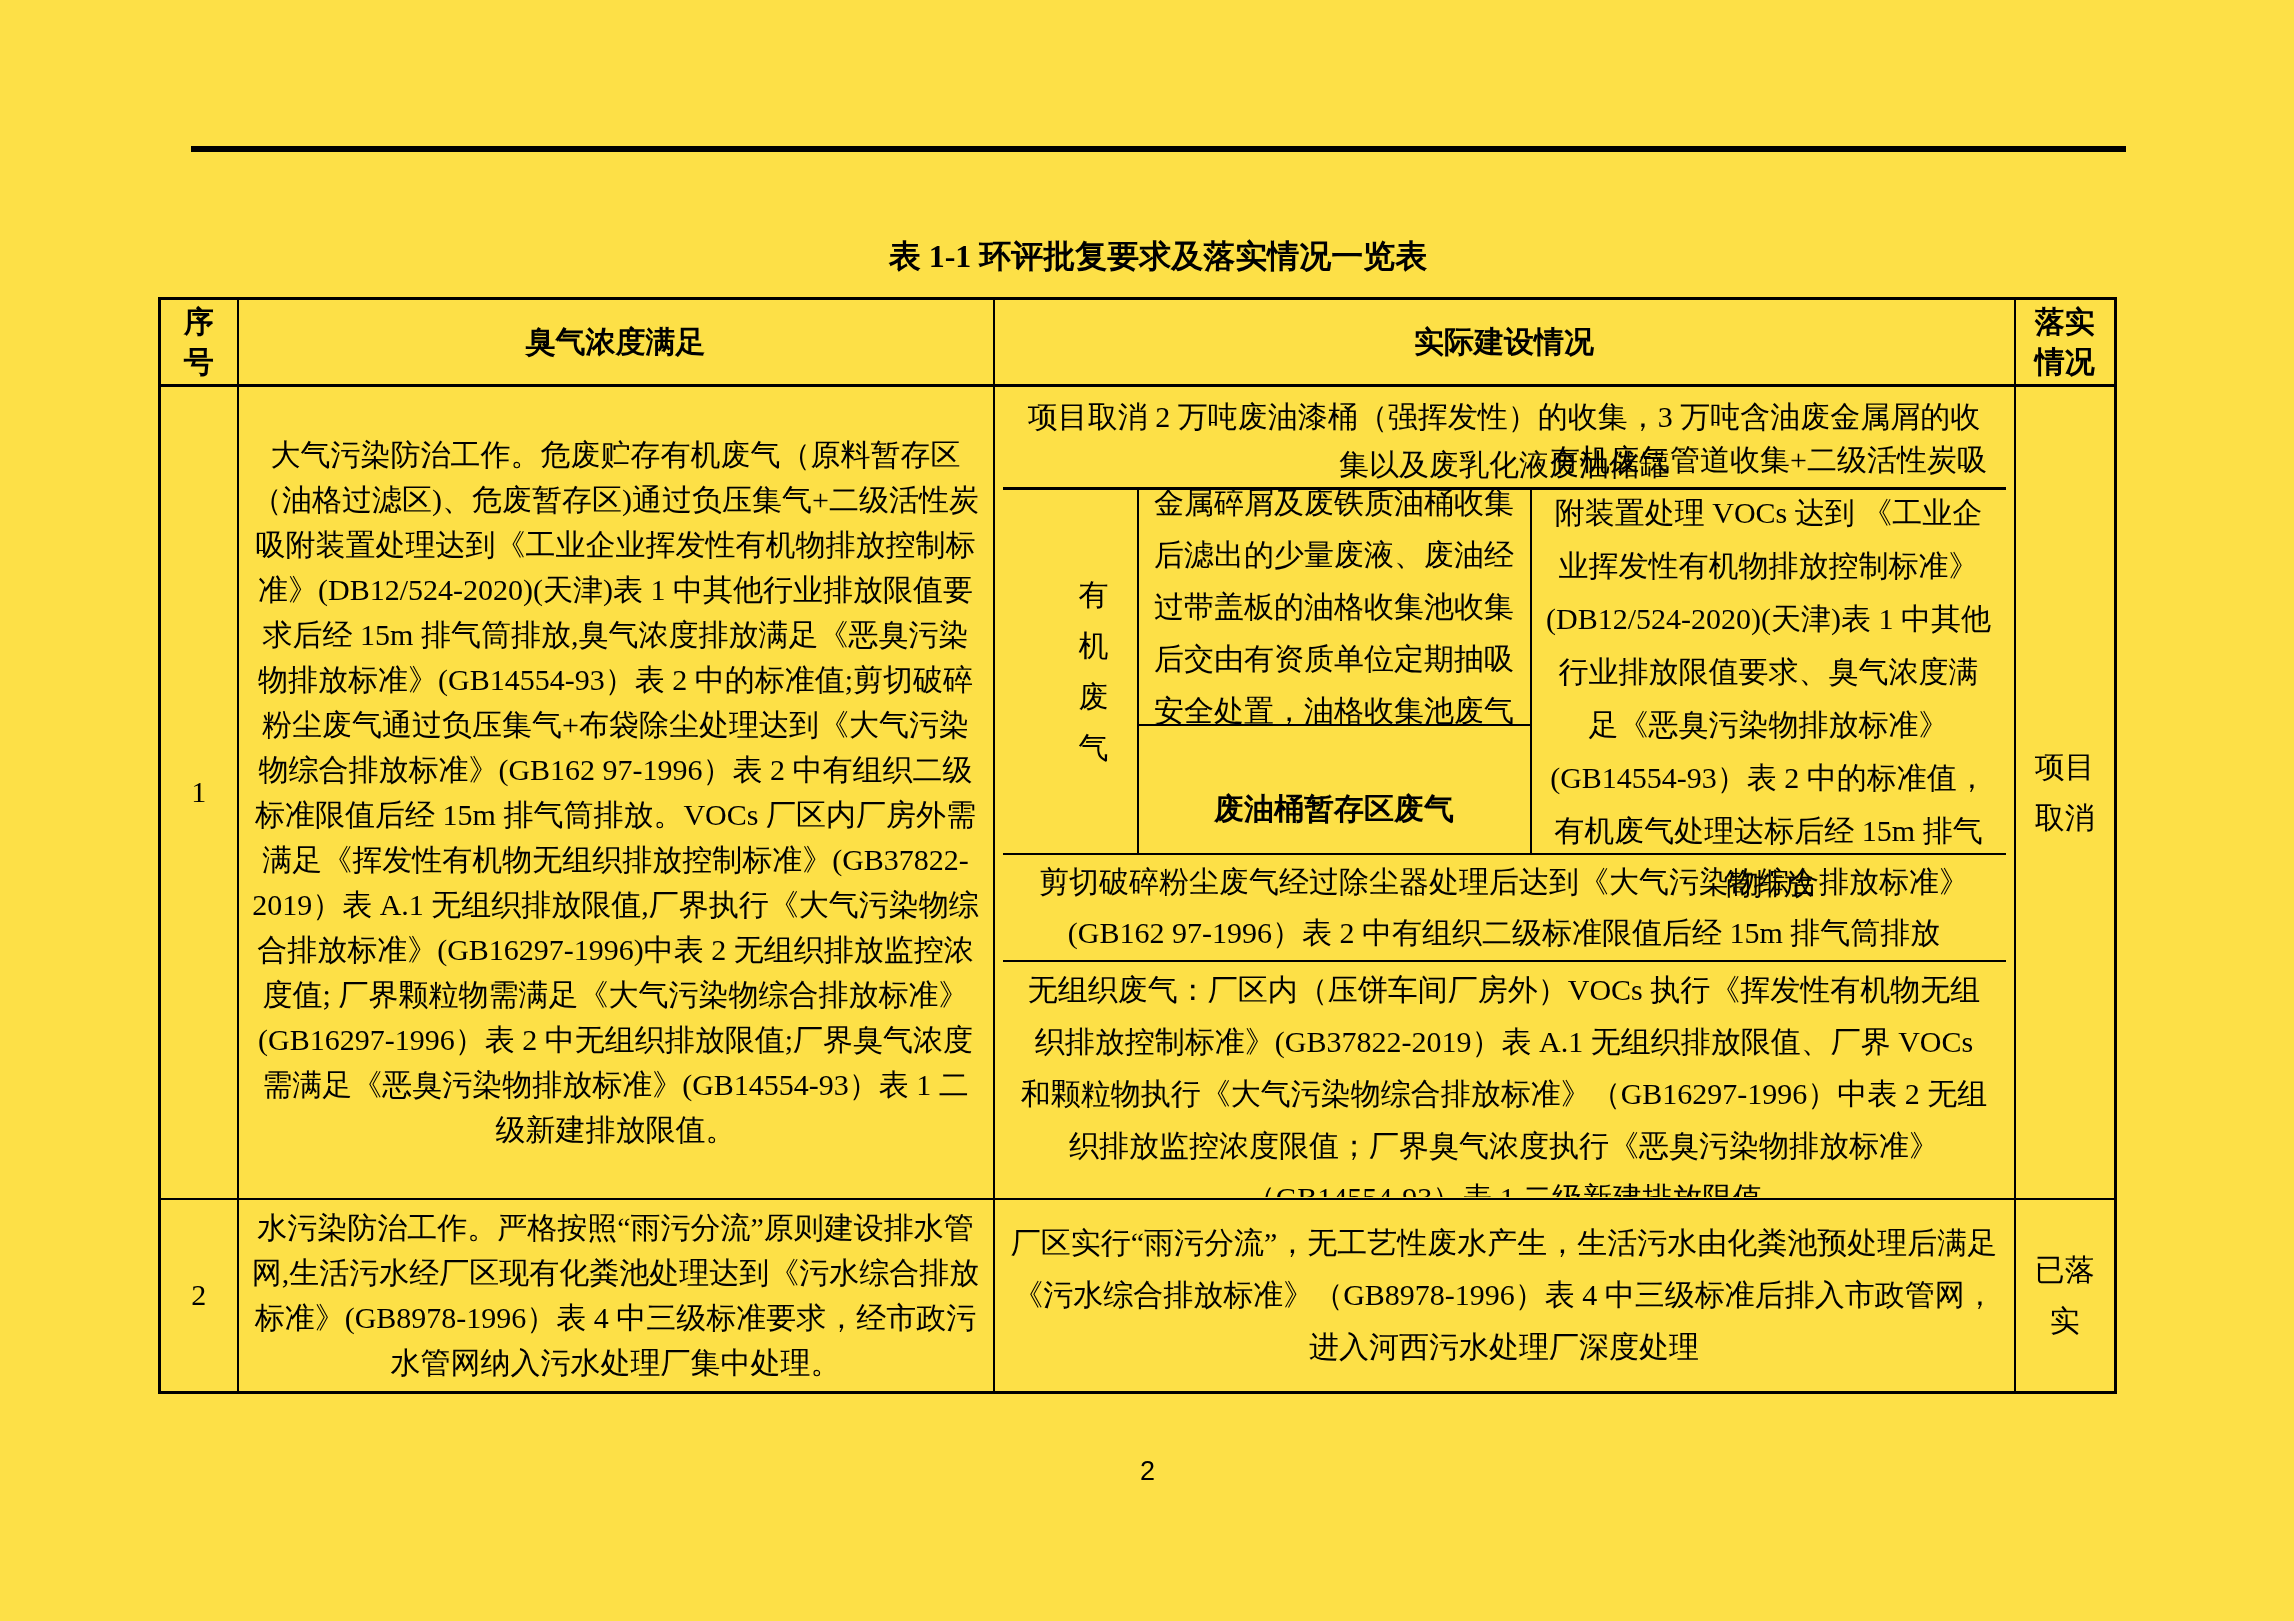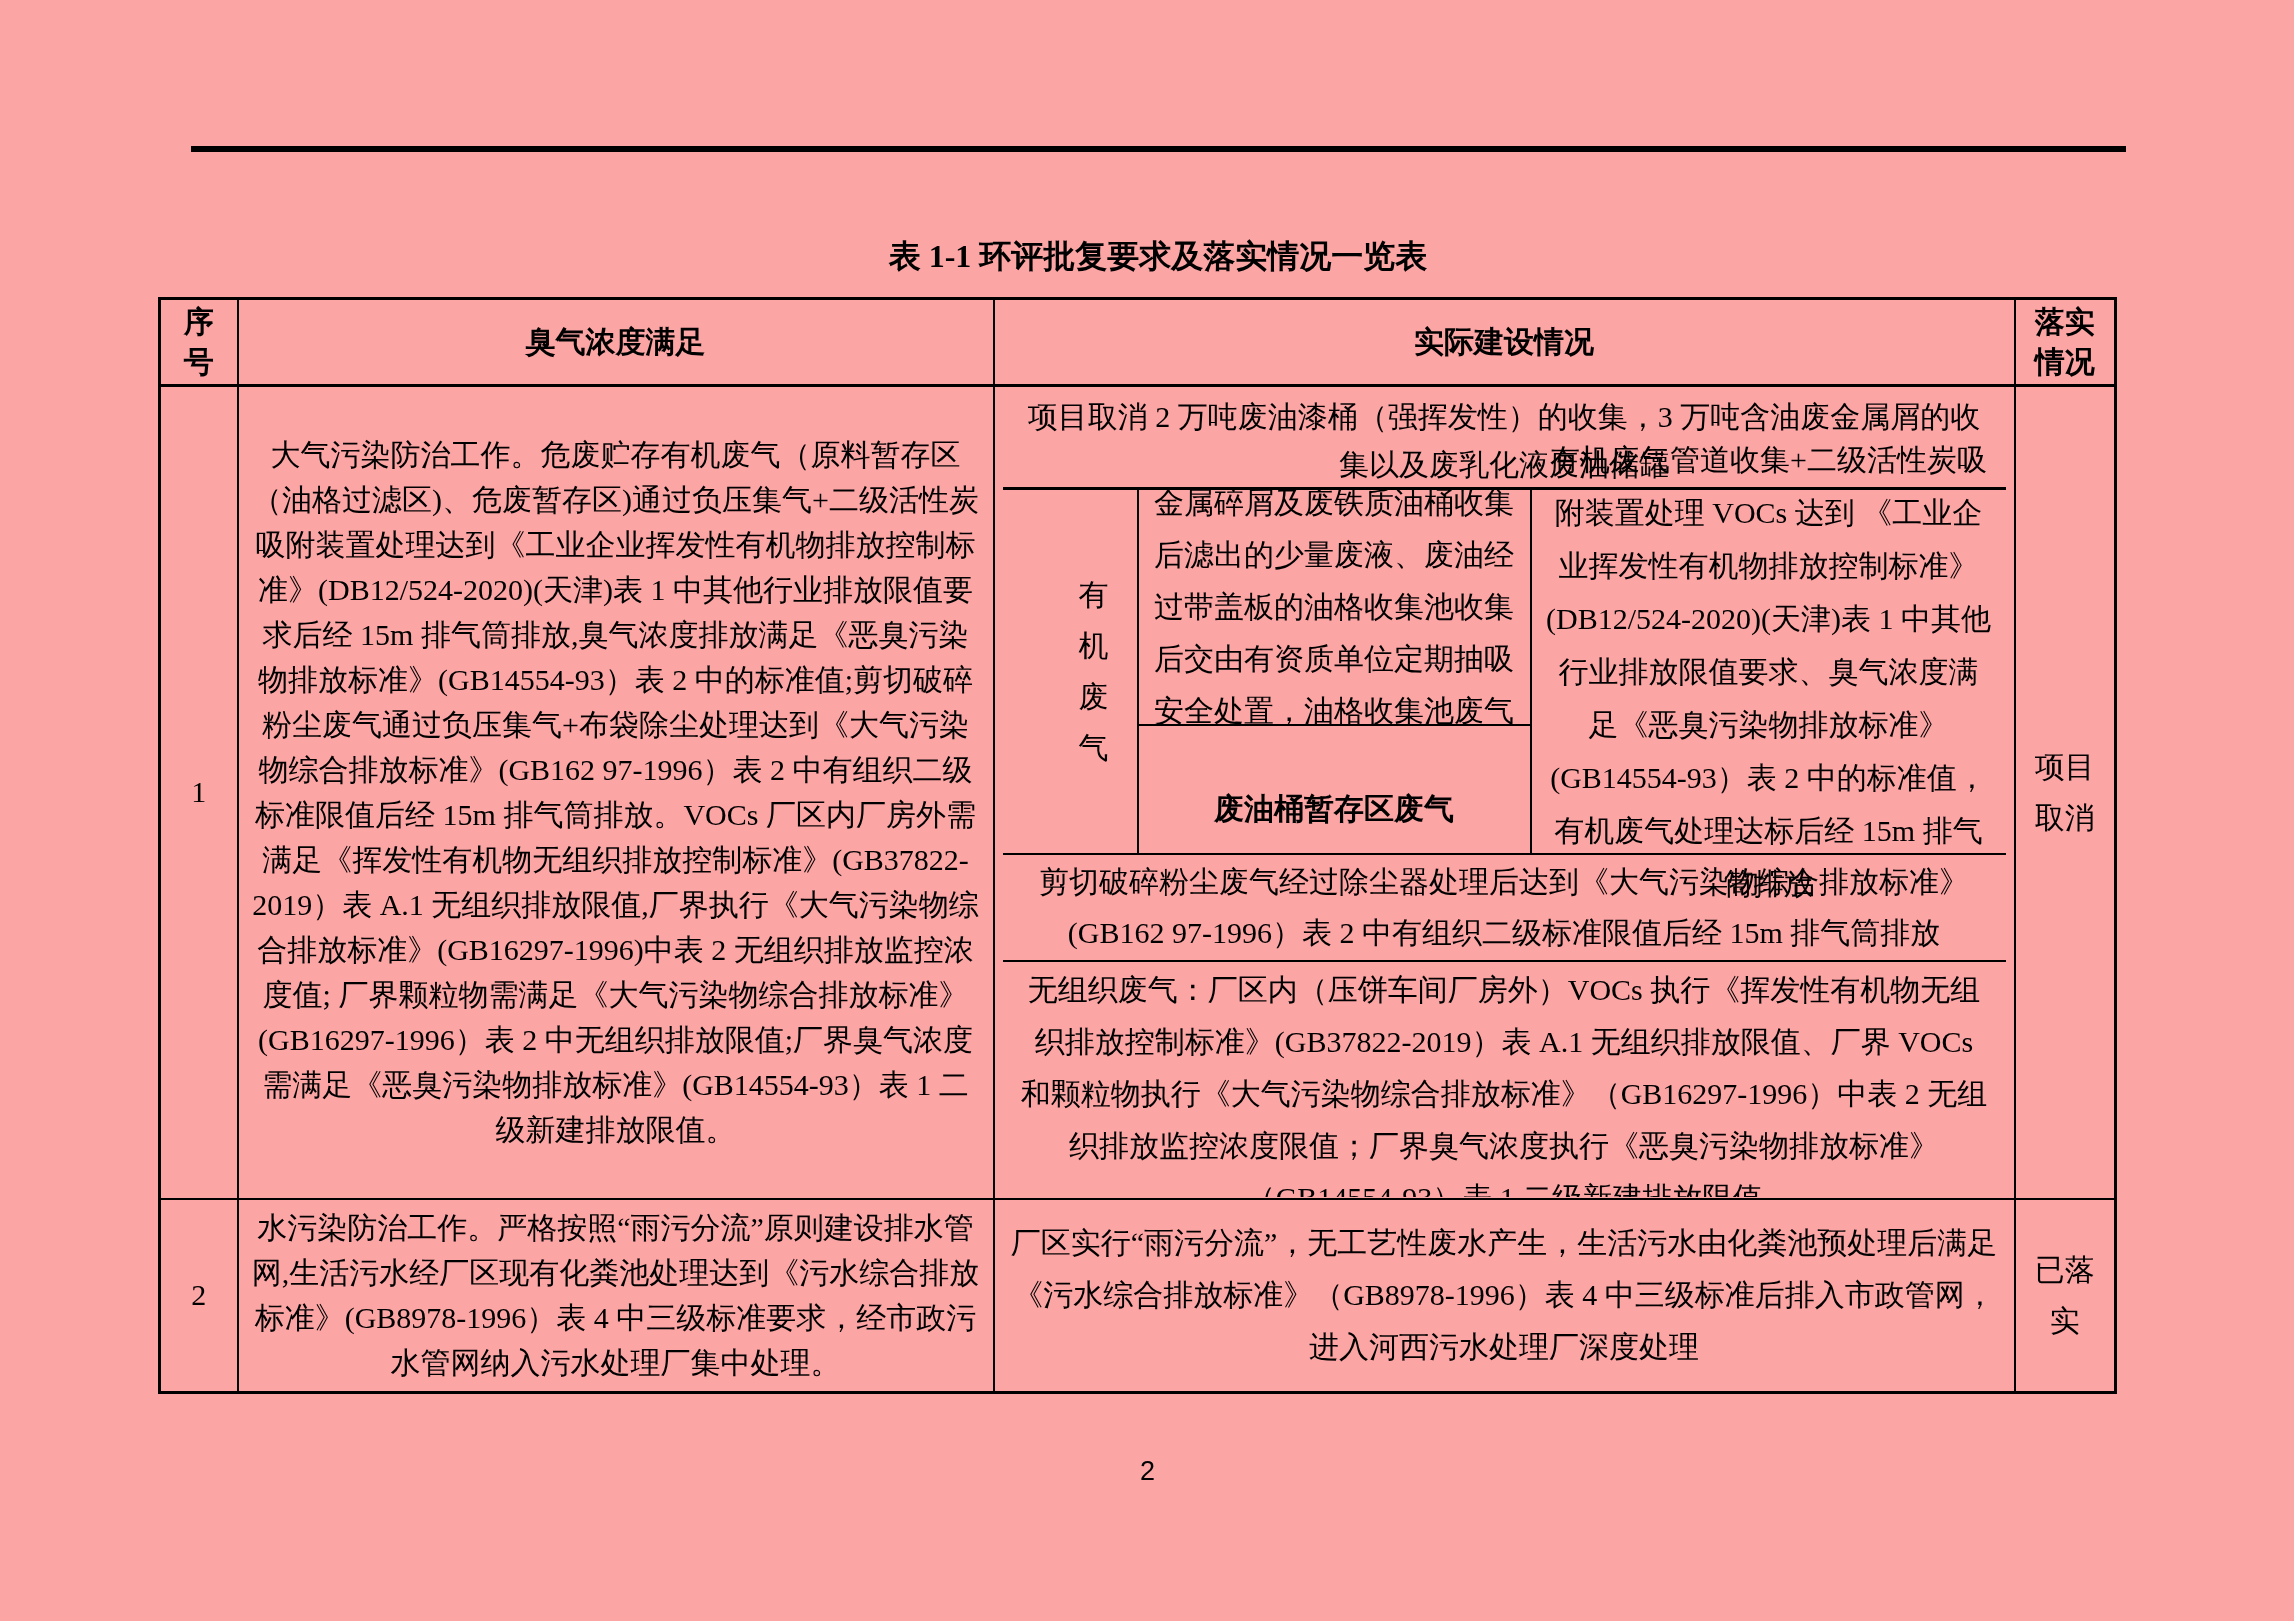--- a/index.html
+++ b/index.html
@@ -1,21 +1,21 @@
 <!DOCTYPE html>
 <html style="font-size:14.5px"><head>
 <meta charset="utf-8">
 <style>
   * { margin:0; padding:0; box-sizing:border-box; }
   html,body { background:#ffffff; }
   .page {
     position:relative;
     width:2295px;
     height:1622px;
-    background:#fca5a5;
+    background:#fde047;
     color:#000;
     font-family:"Liberation Serif","DejaVu Serif",serif;
     overflow:hidden;
   }
   .top-rule {
     position:absolute;
     left:191px; top:146px;
     width:1935px; height:5.5px;
     background:#000;
   }

